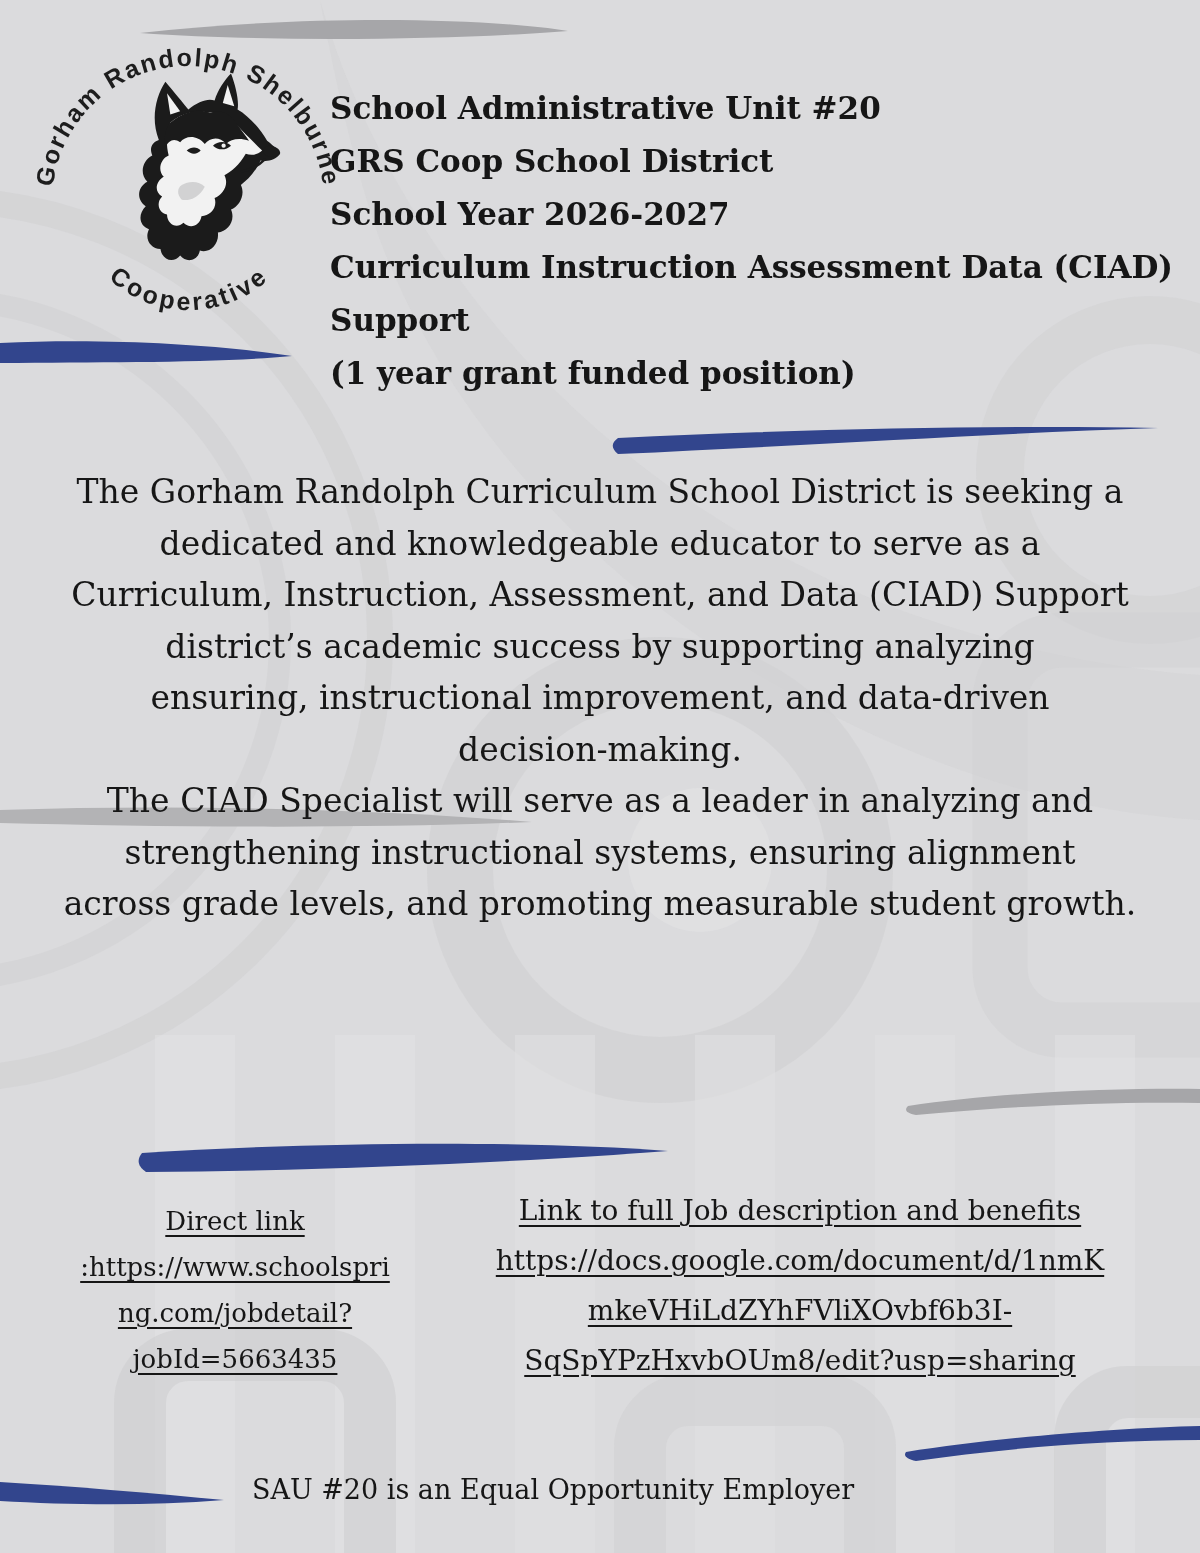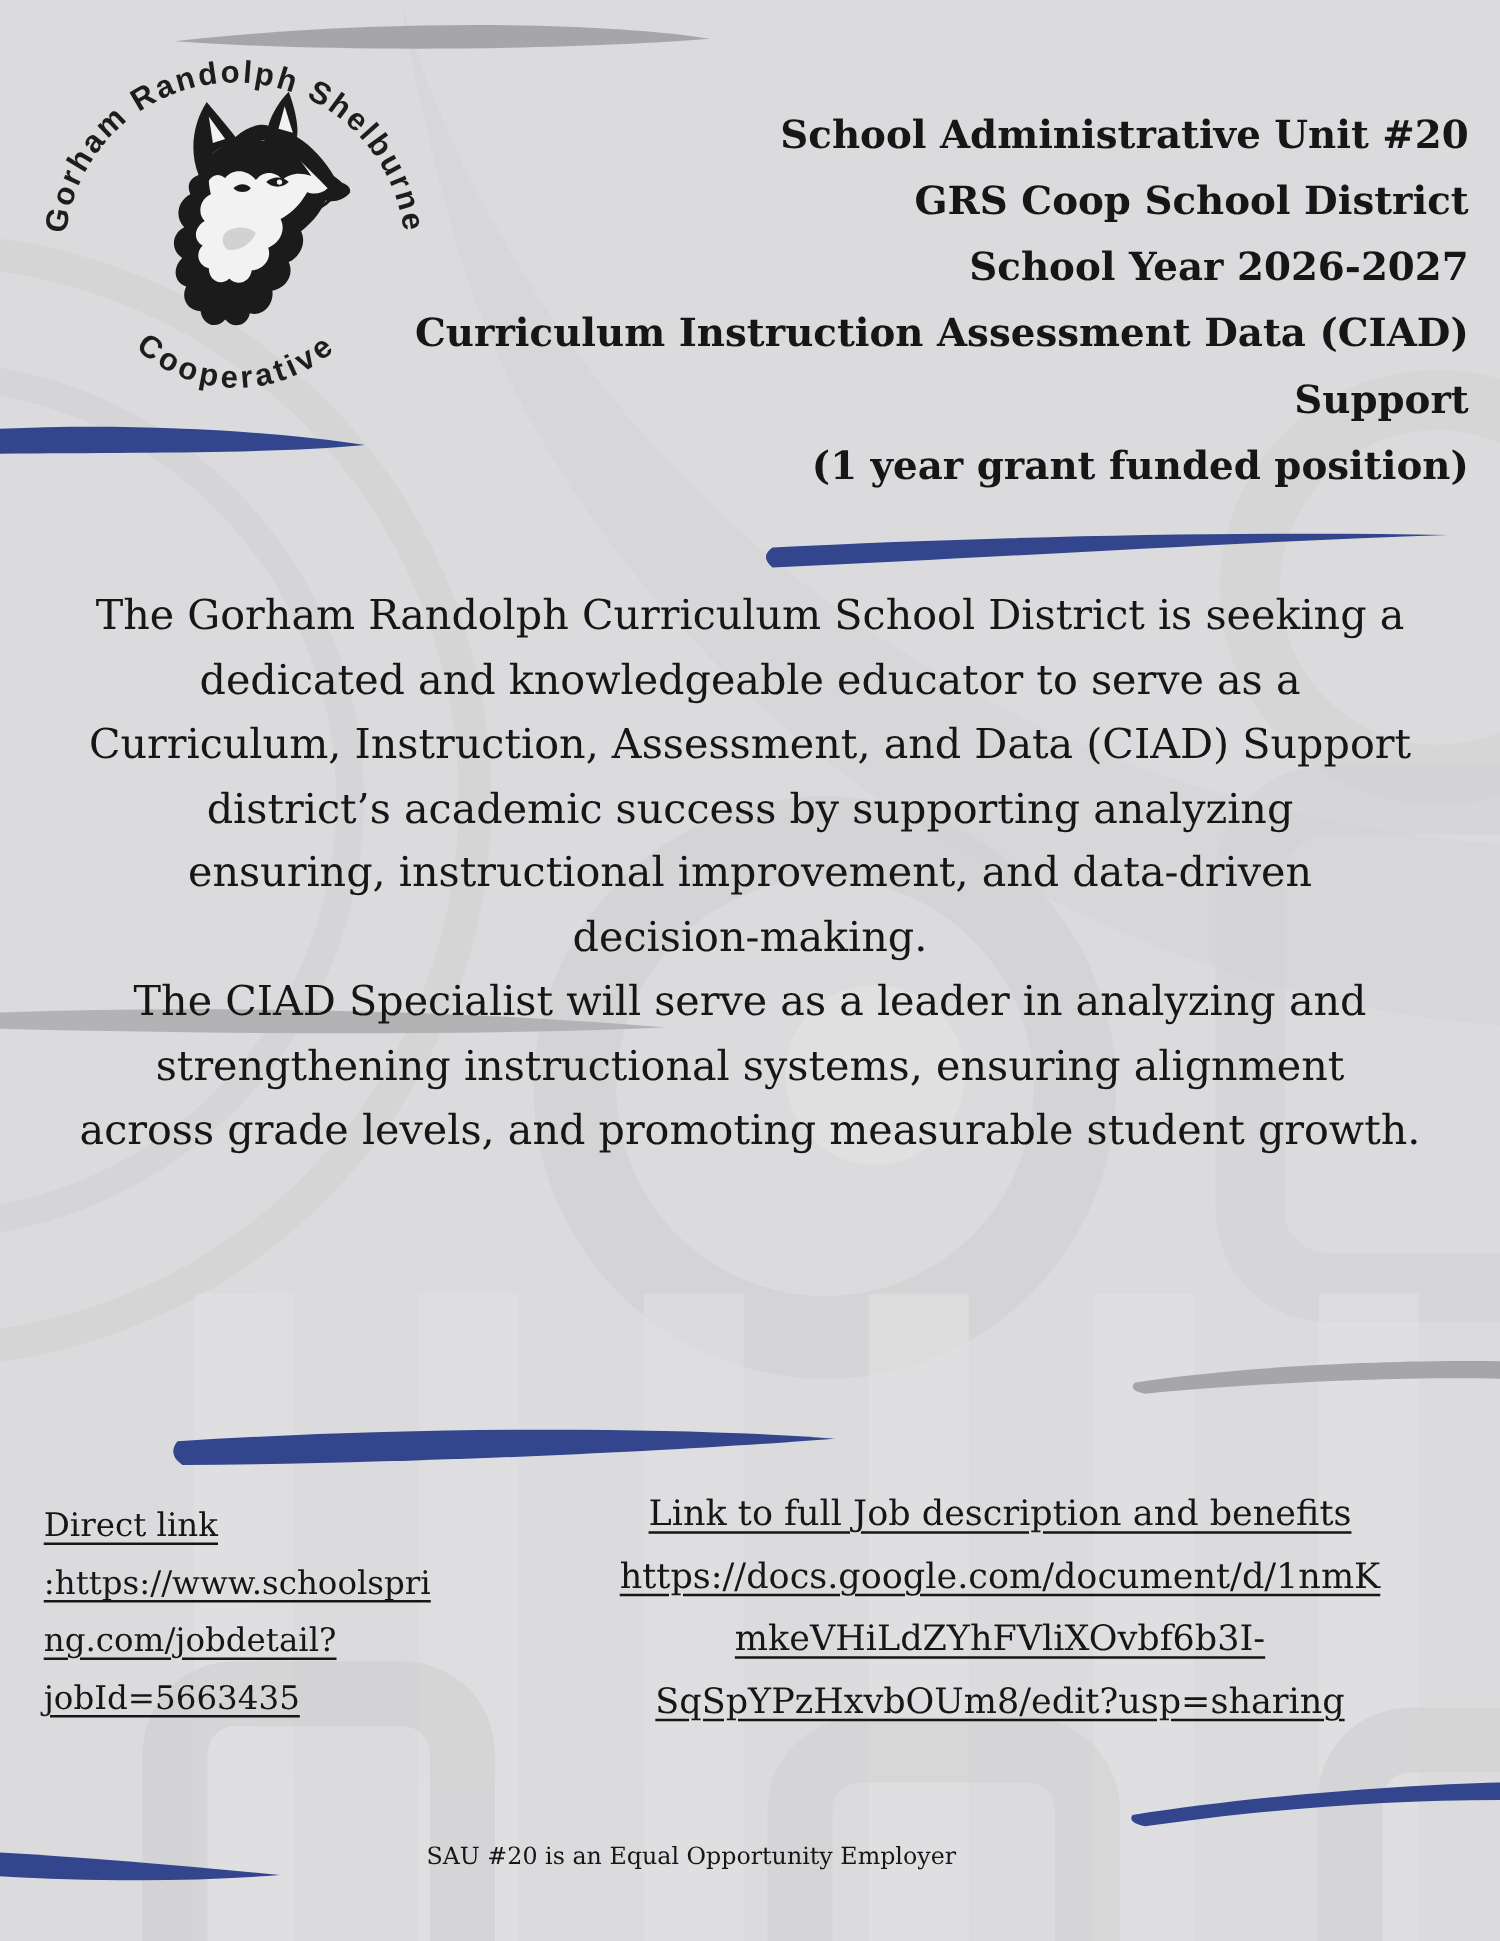--- a/index.html
+++ b/index.html
@@ -9,42 +9,42 @@
     margin:0 auto;
     background:#dbdbdd;
     overflow:hidden;
     font-family:"DejaVu Serif", serif;
     color:#161616;
   }
   .bg-svg{position:absolute;left:0;top:0;width:1200px;height:1553px;}
   .line{white-space:nowrap;}
   .header-block{
     position:absolute;left:330px;top:82px;width:845px;
-    text-align:right;font-size:31px;font-weight:bold;line-height:53px;
+    text-align:left;font-size:31px;font-weight:bold;line-height:53px;
   }
   .body-block{
     position:absolute;left:50px;top:466px;width:1100px;
     text-align:center;font-size:33px;line-height:51.5px;font-weight:500;
   }
   .link-left{
     position:absolute;left:35px;top:1198px;width:400px;
-    font-size:26px;line-height:46px;
+    text-align:center;font-size:26px;line-height:46px;
   }
   .link-right{
     position:absolute;left:450px;top:1186px;width:700px;
     text-align:center;font-size:28px;line-height:50px;
   }
   .u{
     text-decoration:underline;
     text-decoration-thickness:2px;
     text-underline-offset:5px;
   }
   .footer{
     position:absolute;left:0;top:1474px;width:1106px;
-    text-align:center;font-size:19px;
+    text-align:center;font-size:27px;
   }
   .logo-wrap{position:absolute;left:20px;top:10px;width:335px;height:340px;}
   .logo-wrap svg{width:100%;height:100%;}
   .arc-text{
     font-family:"Liberation Sans", sans-serif;
     font-weight:bold;font-size:25px;letter-spacing:2px;fill:#1d1d1d;
   }
 </style>
 </head>
 <body>

